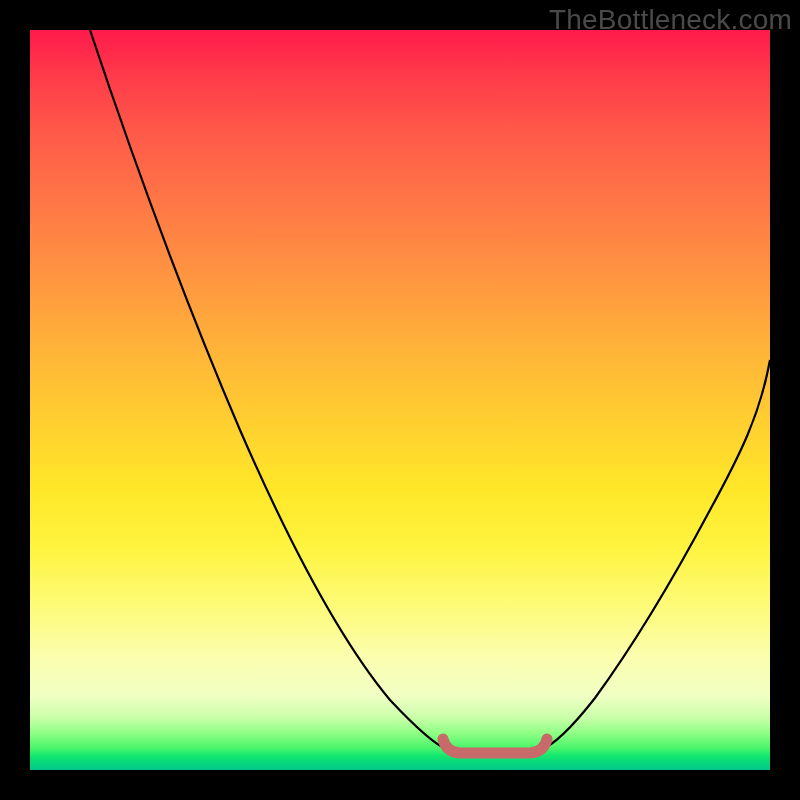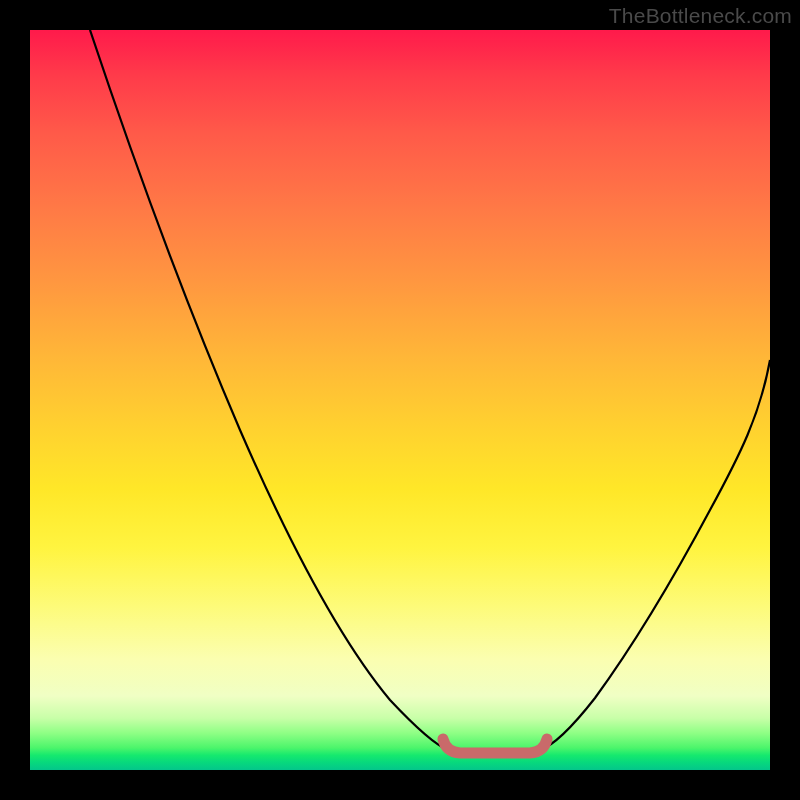--- a/index.html
+++ b/index.html
@@ -44,21 +44,21 @@
       #16e96e 98%,
       #07d87d 99%,
       #04c68b 100%
     );
   }
   .watermark {
     position: absolute;
     top: 4px;
     right: 8px;
     color: #4a4a4a;
-    font-size: 21px;
+    font-size: 28px;
     font-weight: 500;
     letter-spacing: 0.2px;
     margin-left: 10px;
   }
   svg.curve {
     position: absolute;
     inset: 0;
     width: 740px;
     height: 740px;
   }

